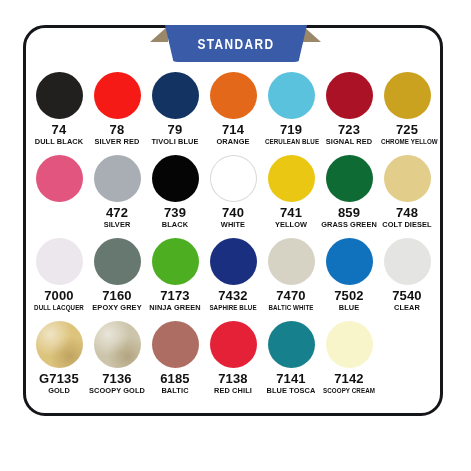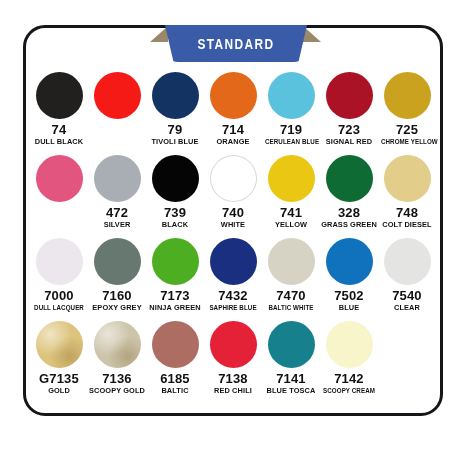--- a/index.html
+++ b/index.html
@@ -168,20 +168,24 @@
       <div class="swatch-row">
         <div class="swatch-cell">
           <div class="dot" style="background-color: rgb(34, 31, 31);"></div>
           <div class="labels">
             <div class="code">74</div>
             <div class="name">DULL BLACK</div>
           </div>
         </div>
         <div class="swatch-cell">
           <div class="dot" style="background-color: rgb(245, 26, 21);"></div>
+          <div class="labels">
+            <div class="code">78</div>
+            <div class="name">SILVER RED</div>
+          </div>
         </div>
         <div class="swatch-cell">
           <div class="dot" style="background-color: rgb(19, 52, 99);"></div>
           <div class="labels">
             <div class="code">79</div>
             <div class="name">TIVOLI BLUE</div>
           </div>
         </div>
         <div class="swatch-cell">
           <div class="dot" style="background-color: rgb(227, 104, 26);"></div>
@@ -240,21 +244,21 @@
         <div class="swatch-cell">
           <div class="dot" style="background-color: rgb(233, 199, 18);"></div>
           <div class="labels">
             <div class="code">741</div>
             <div class="name">YELLOW</div>
           </div>
         </div>
         <div class="swatch-cell">
           <div class="dot" style="background-color: rgb(14, 107, 51);"></div>
           <div class="labels">
-            <div class="code">328</div>
+            <div class="code">859</div>
             <div class="name">GRASS GREEN</div>
           </div>
         </div>
         <div class="swatch-cell">
           <div class="dot" style="background-color: rgb(227, 205, 139);"></div>
           <div class="labels">
             <div class="code">748</div>
             <div class="name">COLT DIESEL</div>
           </div>
         </div>

